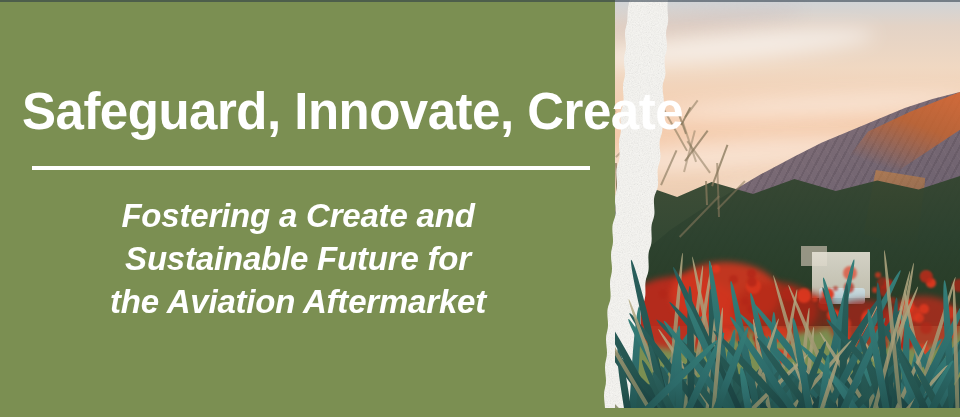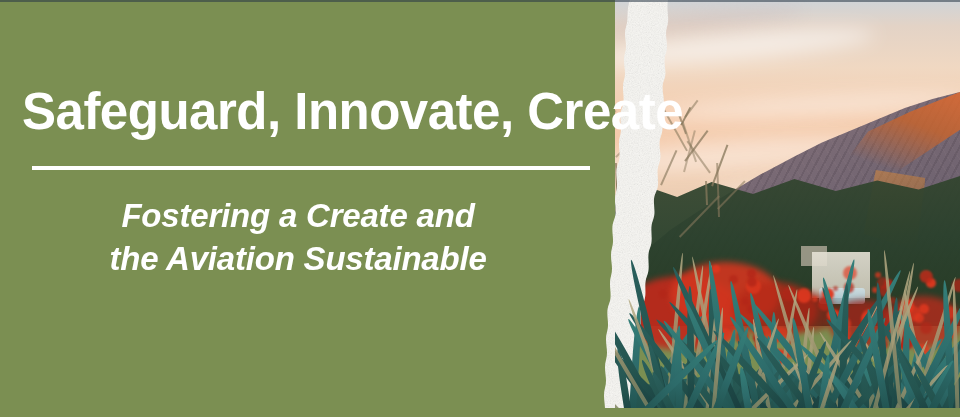--- a/index.html
+++ b/index.html
@@ -494,18 +494,19 @@
                C31,71 26,63 29,53 C32,44 27,36 30,27
                C33,18 30,10 34,0 Z" fill="#bdbdb5" filter="url(#grain)" opacity="0.9"></path>
     </svg>
   </div>
 
   <div id="green-panel">
     <h1 id="headline">Safeguard, Innovate, Create</h1>
     <div id="divider"></div>
     <div id="subheading">
       <span class="ln">Fostering a Create and</span>
-      <span class="ln">the Aviation Sustainable</span>
+      <span class="ln">Sustainable Future for</span>
+      <span class="ln">the Aviation Aftermarket</span>
     </div>
   </div>
 
   <div class="topline"></div>
 </div>
 
 </body></html>

